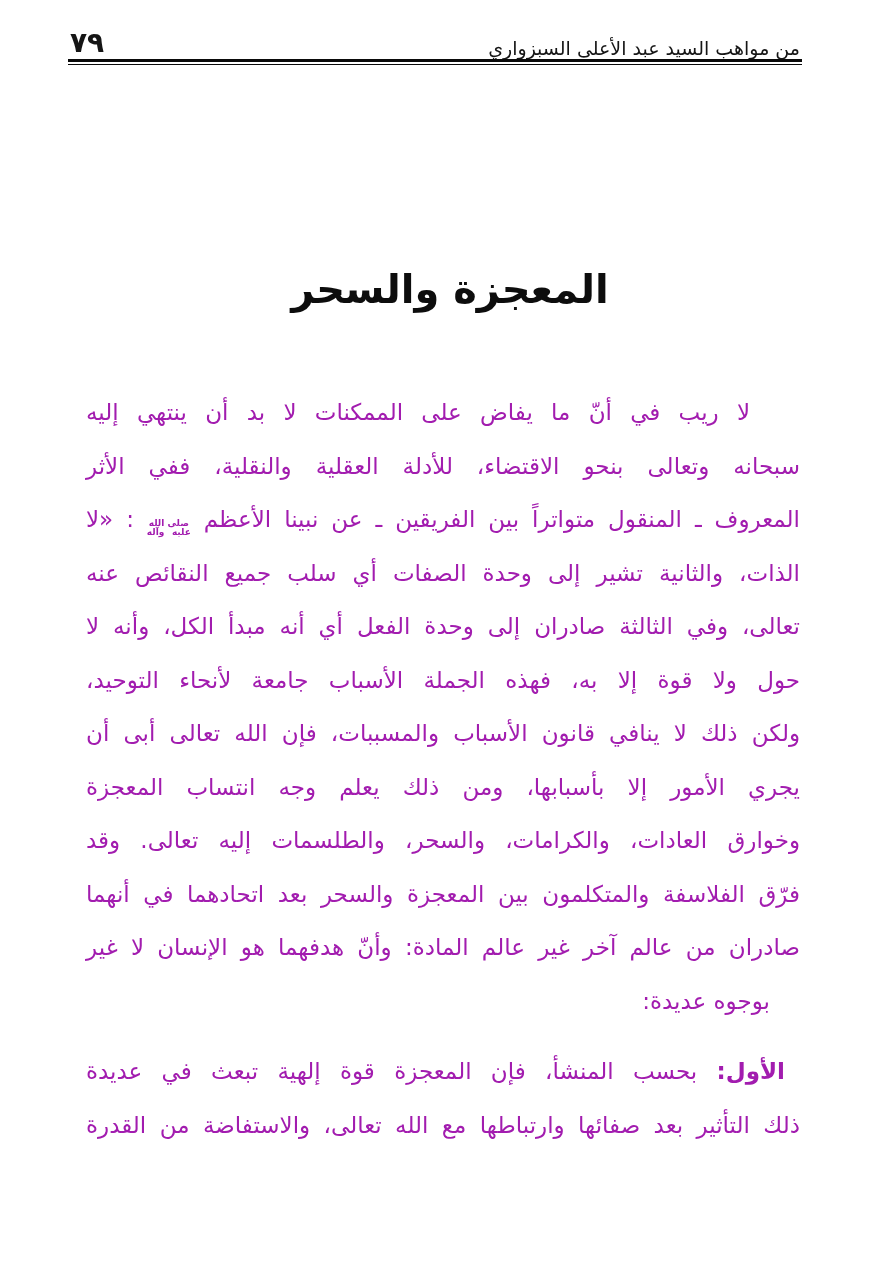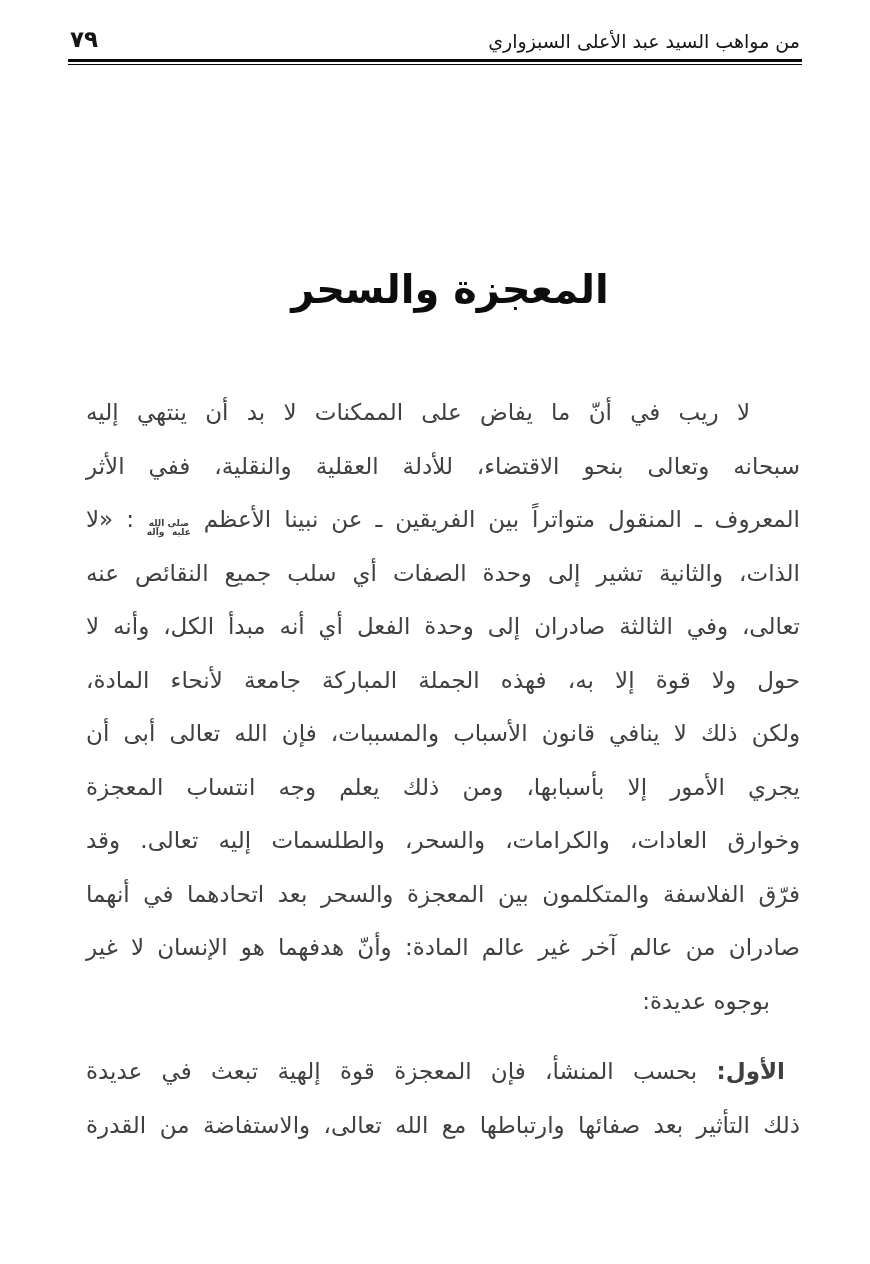--- a/index.html
+++ b/index.html
@@ -26,21 +26,21 @@
     direction: rtl;
     justify-content: space-between;
     align-items: flex-end;
   }
   .running-title {
     font-size: 19px;
     font-weight: normal;
     letter-spacing: 0;
   }
   .page-number {
-    font-size: 23px;
+    font-size: 28px;
     font-weight: bold;
   }
   .header-rule {
     position: absolute;
     top: 59px;
     left: 68px;
     right: 68px;
     height: 2px;
     border-top: 3px solid #0a0a0a;
     border-bottom: 1px solid #0a0a0a;
@@ -60,21 +60,21 @@
   }
   
   .body-text {
     position: absolute;
     top: 386px;
     left: 86px;
     right: 70px;
     direction: rtl;
     font-size: 23px;
     line-height: 53.5px;
-    color: #404040;
+    color: #a21caf;
   }
   .paragraph + .paragraph {
     margin-top: 17px;
   }
   .line {
     height: 53.5px;
     white-space: nowrap;
   }
   .line.justified {
     white-space: normal;
@@ -112,21 +112,21 @@
 
   <h1 class="chapter-title">المعجزة والسحر</h1>
 
   <div class="body-text">
       <div class="paragraph">
         <div class="line justified" style="padding-right: 50px;"><span>لا ريب في أنّ ما يفاض على الممكنات لا بد أن ينتهي إليه</span></div>
         <div class="line justified"><span>سبحانه وتعالى بنحو الاقتضاء، للأدلة العقلية والنقلية، ففي الأثر</span></div>
         <div class="line justified"><span>المعروف ـ المنقول متواتراً بين الفريقين ـ عن نبينا الأعظم </span><span class="honorific">صلى الله عليه وآله</span><span> : «لا</span></div>
         <div class="line justified"><span>الذات، والثانية تشير إلى وحدة الصفات أي سلب جميع النقائص عنه</span></div>
         <div class="line justified"><span>تعالى، وفي الثالثة صادران إلى وحدة الفعل أي أنه مبدأ الكل، وأنه لا</span></div>
-        <div class="line justified"><span>حول ولا قوة إلا به، فهذه الجملة المباركة جامعة لأنحاء المادة،</span></div>
+        <div class="line justified"><span>حول ولا قوة إلا به، فهذه الجملة الأسباب جامعة لأنحاء التوحيد،</span></div>
         <div class="line justified"><span>ولكن ذلك لا ينافي قانون الأسباب والمسببات، فإن الله تعالى أبى أن</span></div>
         <div class="line justified"><span>يجري الأمور إلا بأسبابها، ومن ذلك يعلم وجه انتساب المعجزة</span></div>
         <div class="line justified"><span>وخوارق العادات، والكرامات، والسحر، والطلسمات إليه تعالى. وقد</span></div>
         <div class="line justified"><span>فرّق الفلاسفة والمتكلمون بين المعجزة والسحر بعد اتحادهما في أنهما</span></div>
         <div class="line justified"><span>صادران من عالم آخر غير عالم المادة: وأنّ هدفهما هو الإنسان لا غير</span></div>
         <div class="line align-right" style="padding-right: 30px;"><span>بوجوه عديدة:</span></div>
       </div>
       <div class="paragraph">
         <div class="line justified" style="padding-right: 15px;"><span style="font-weight: bold;">الأول:</span><span> بحسب المنشأ، فإن المعجزة قوة إلهية تبعث في عديدة</span></div>
         <div class="line justified"><span>ذلك التأثير بعد صفائها وارتباطها مع الله تعالى، والاستفاضة من القدرة</span></div>

